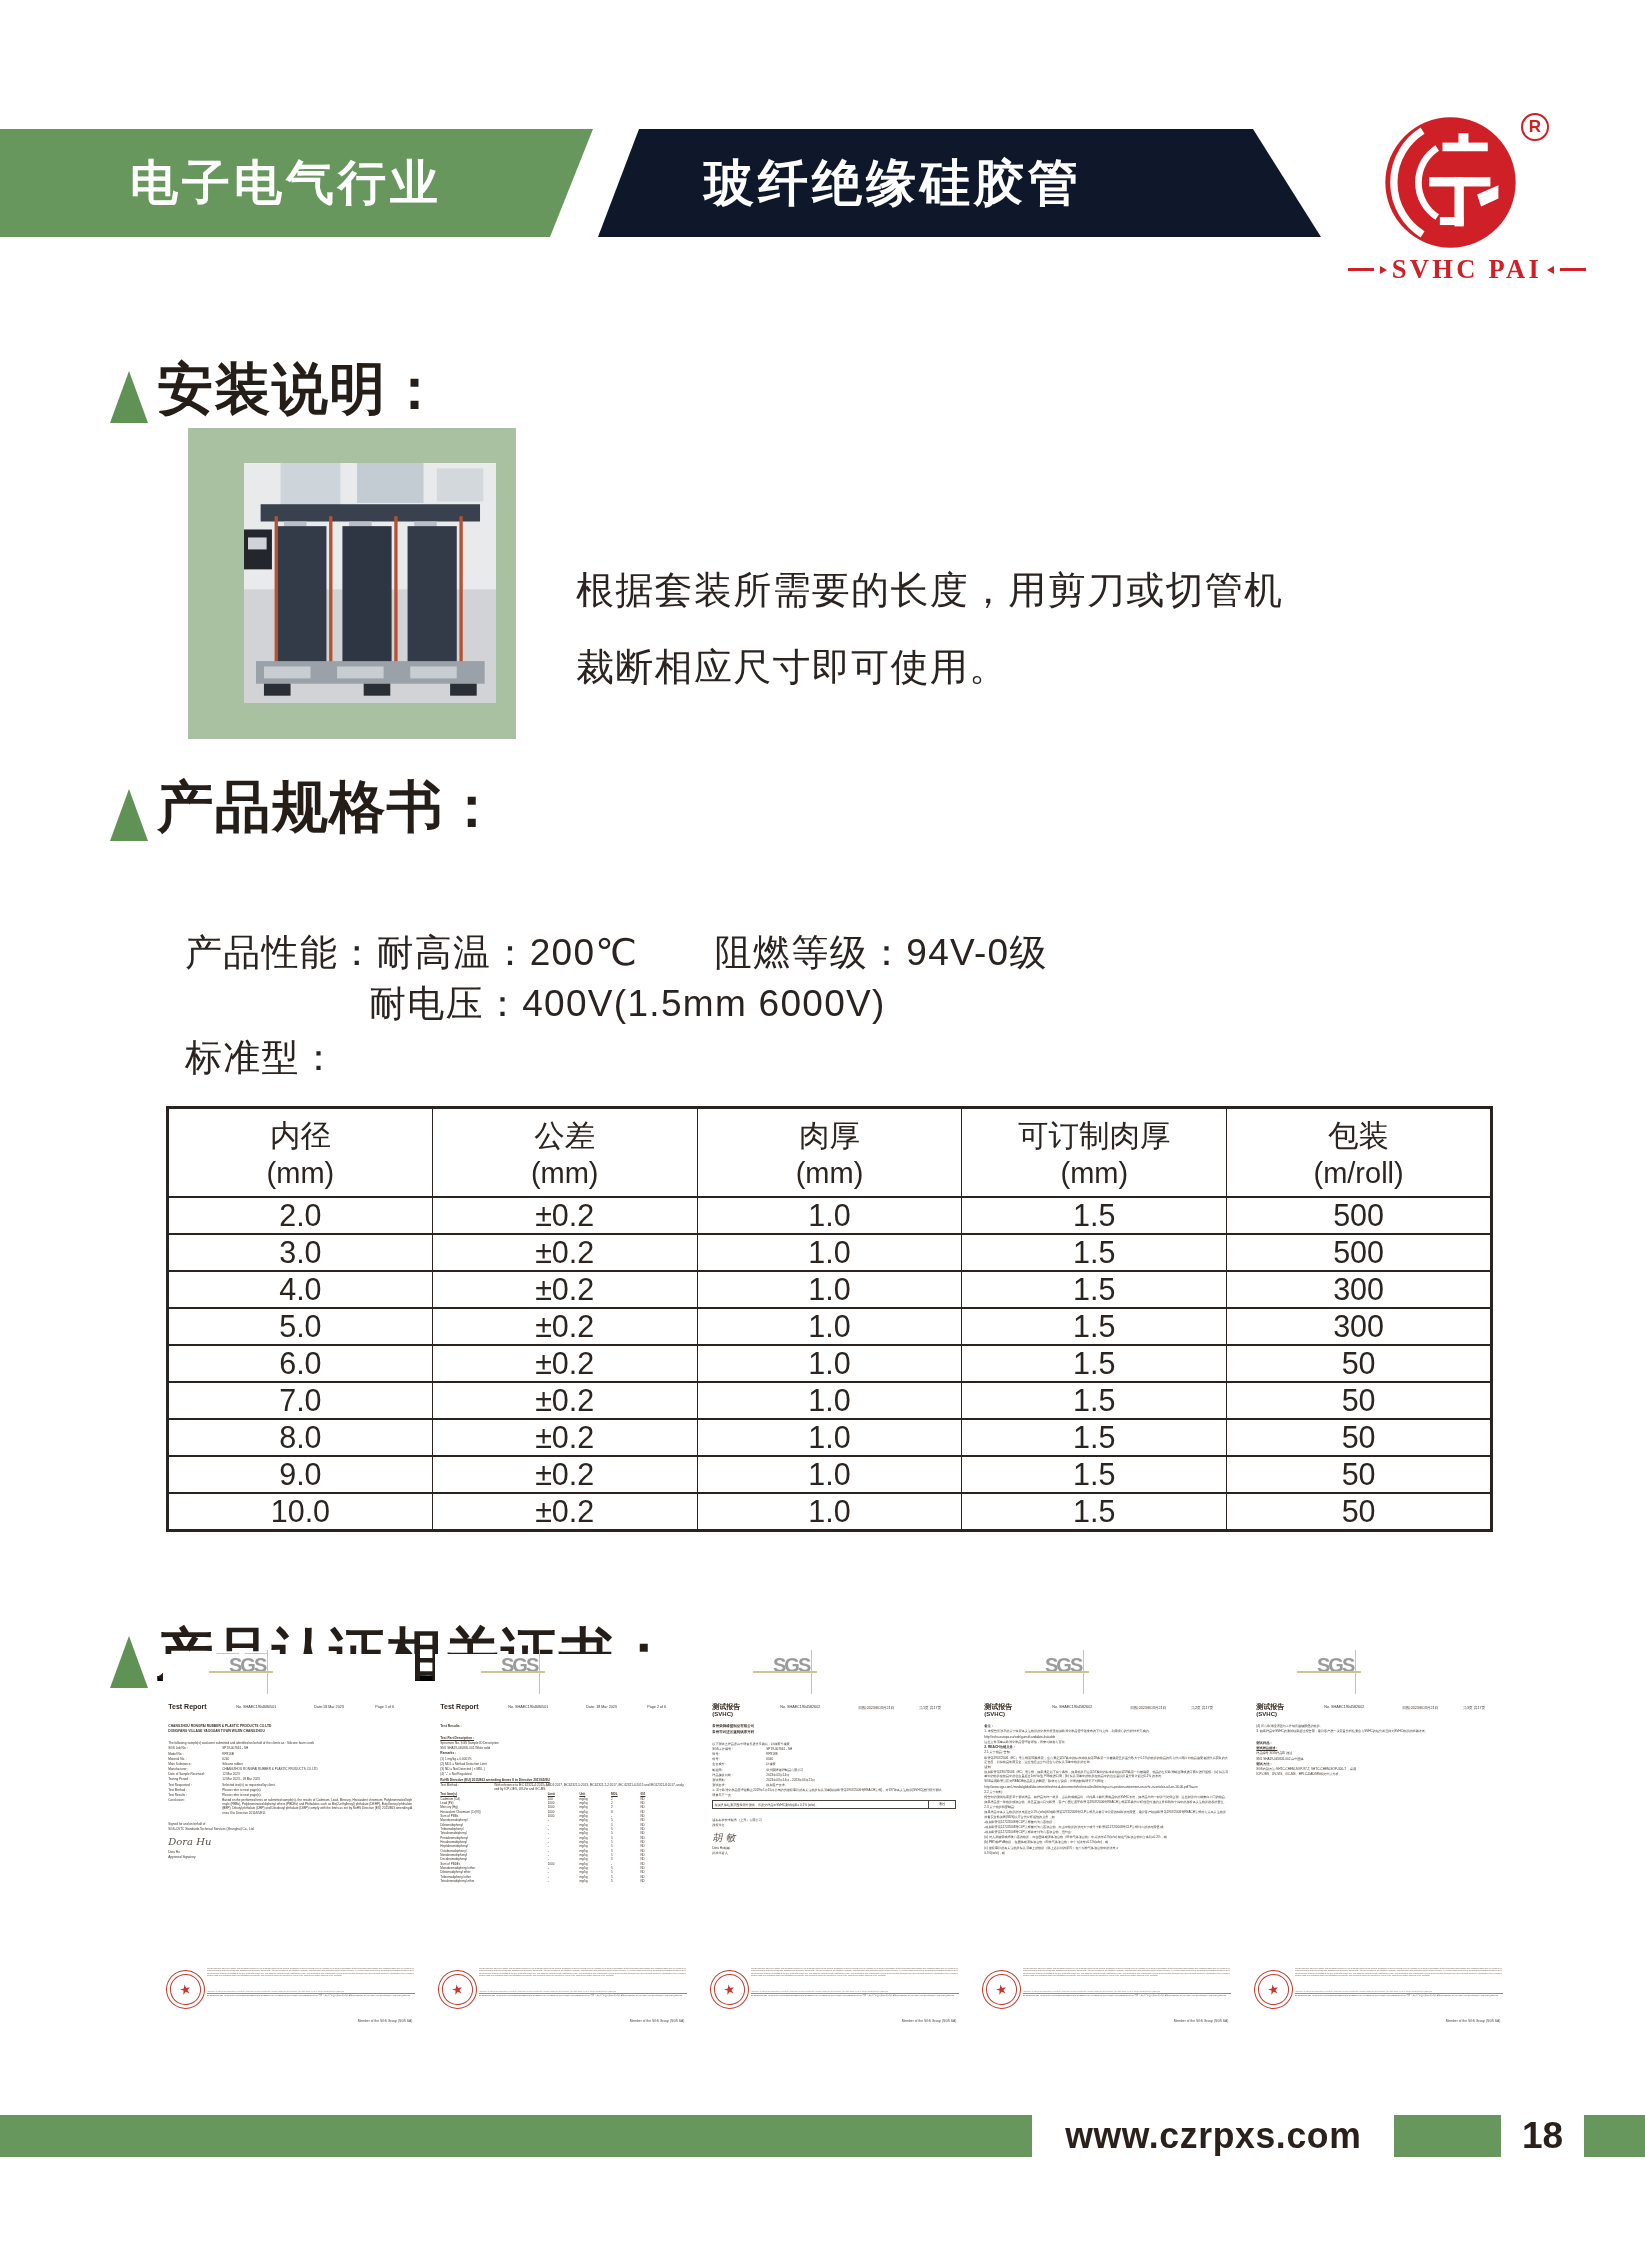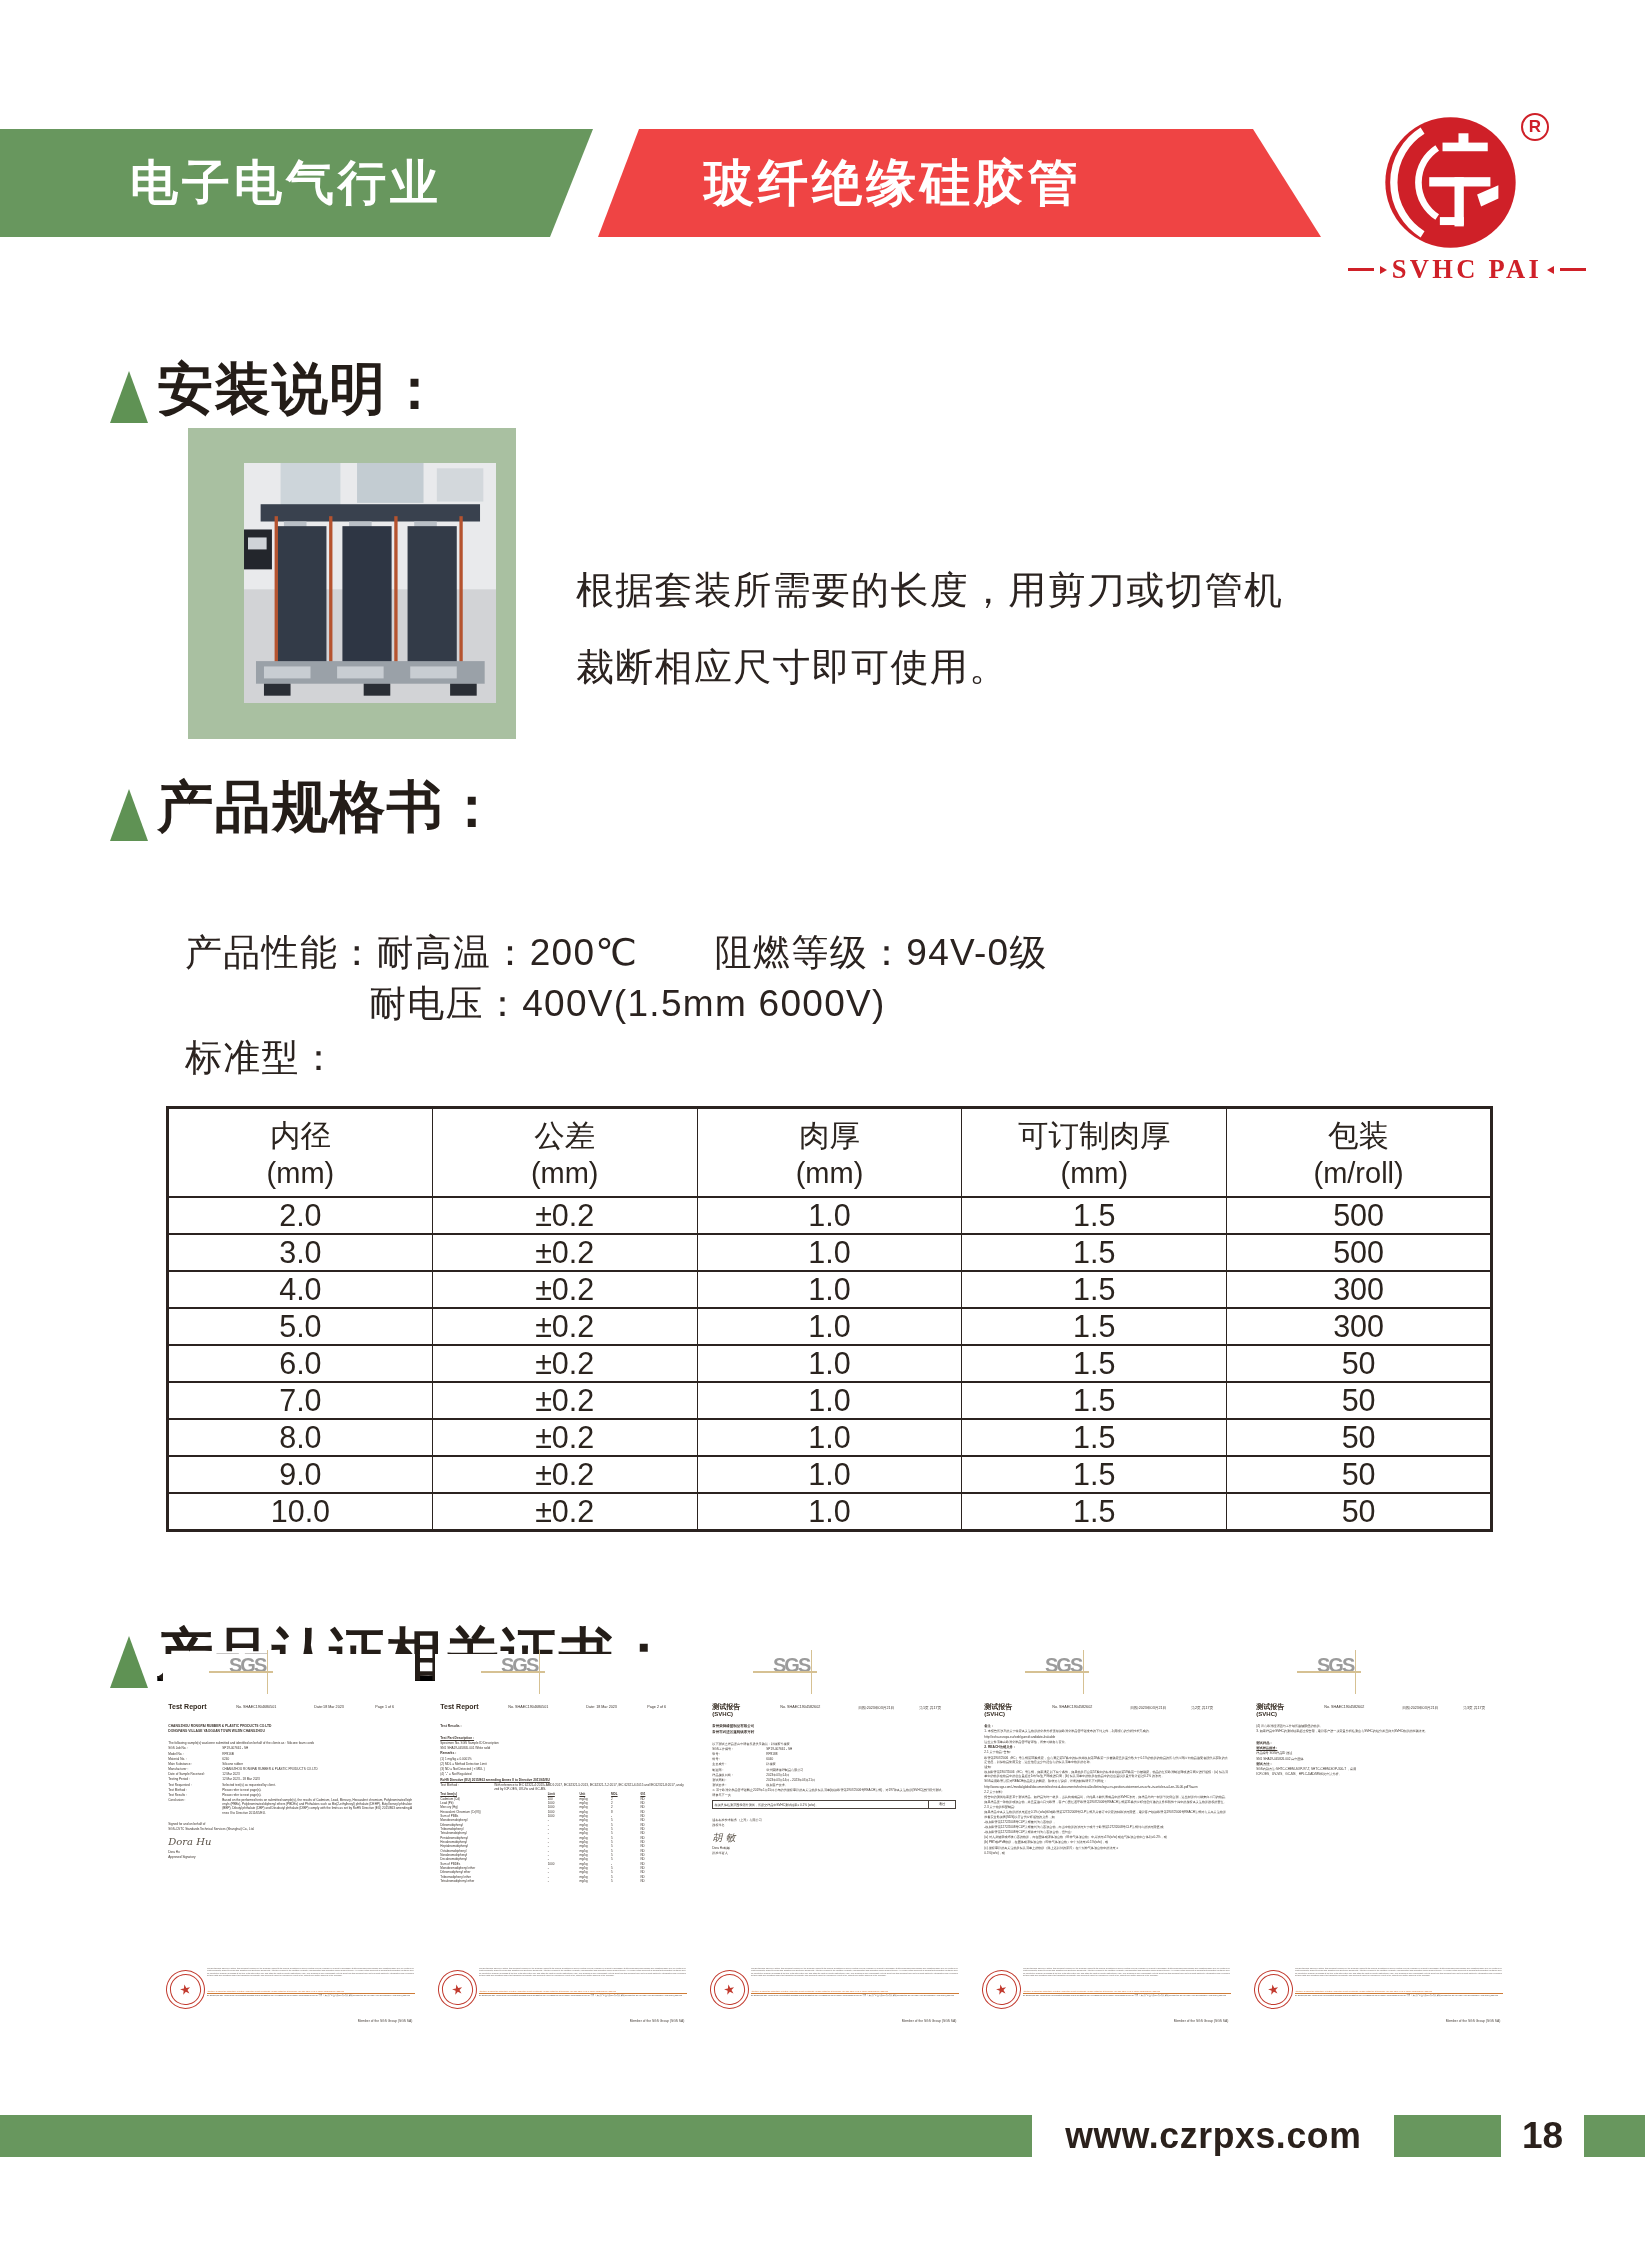--- a/index.html
+++ b/index.html
@@ -4,21 +4,21 @@
 <style>
   html,body{margin:0;padding:0;background:#ffffff;}
   body{width:1646px;height:2250px;position:relative;font-family:"Liberation Sans","DejaVu Sans",sans-serif;}
   .page{position:absolute;left:0;top:0;width:1646px;height:2250px;background:#ffffff;overflow:hidden;}
 
   
   .band{position:absolute;top:129px;left:0;width:1646px;height:108px;}
   .band-left{position:absolute;left:0;top:0;width:597px;height:108px;background:#68975e;
              clip-path:polygon(0 0,593px 0,550px 108px,0 108px);display:flex;align-items:center;}
   .band-left span{margin-left:130px;color:#fff;font-size:48px;font-weight:700;letter-spacing:4px;}
-  .band-right{position:absolute;left:0;top:0;width:1327px;height:108px;background:#ef4444;
+  .band-right{position:absolute;left:0;top:0;width:1327px;height:108px;background:#0f172a;
              clip-path:polygon(639px 0,1253px 0,1321px 108px,598px 108px);display:flex;align-items:center;}
   .band-right span{margin-left:704px;color:#fff;font-size:50px;font-weight:700;letter-spacing:4px;}
 
   
   .brand{position:absolute;left:1354px;top:113px;width:226px;height:186px;}
   .brand svg{position:absolute;left:30px;top:3.3px;}
   .brand .reg{position:absolute;left:167px;top:0px;width:24px;height:24px;border:2.7px solid #cf2028;border-radius:50%;
               color:#cf2028;font-size:17px;font-weight:700;display:flex;align-items:center;justify-content:center;}
   .brand-line{position:absolute;left:-26.5px;top:141px;width:279px;display:flex;align-items:center;justify-content:center;gap:5.3px;}
   .brand-line .txt{color:#cf2028;font-family:"Liberation Serif","DejaVu Serif",serif;font-size:26.5px;font-weight:700;letter-spacing:3.3px;white-space:nowrap;}

